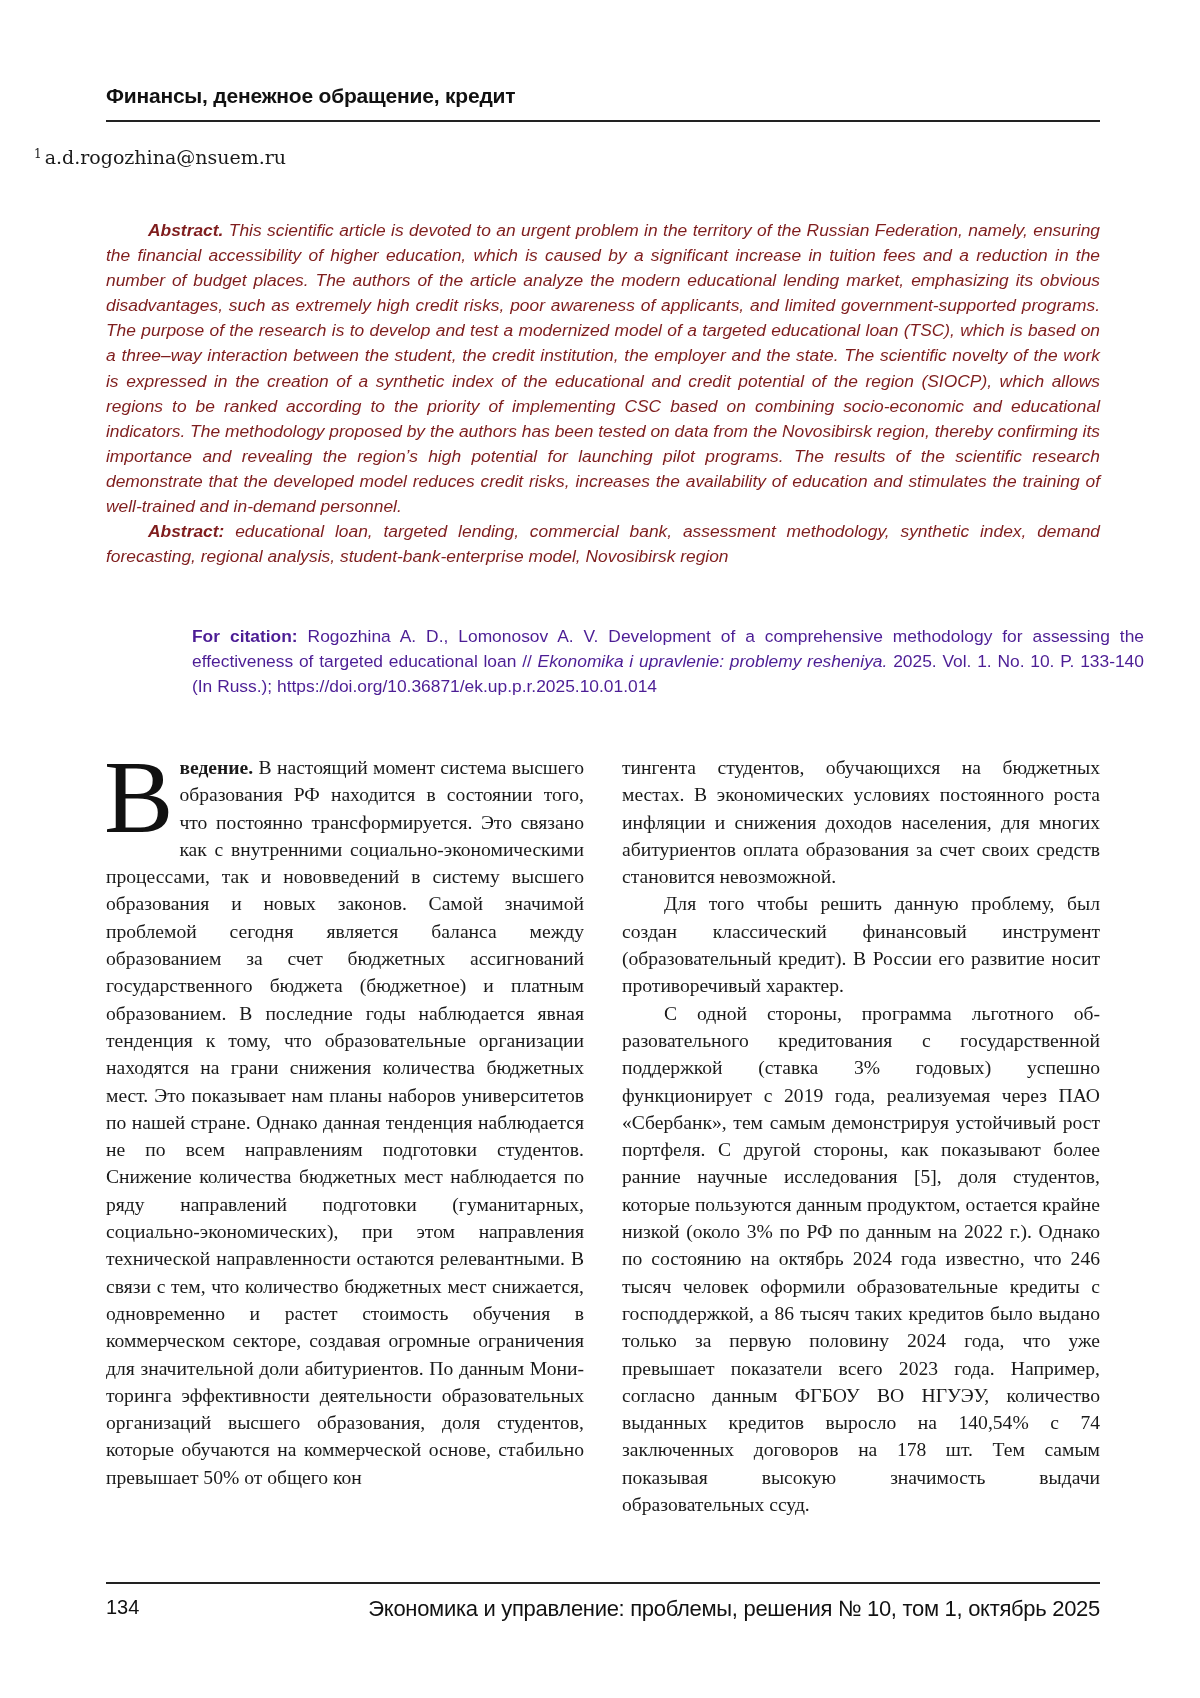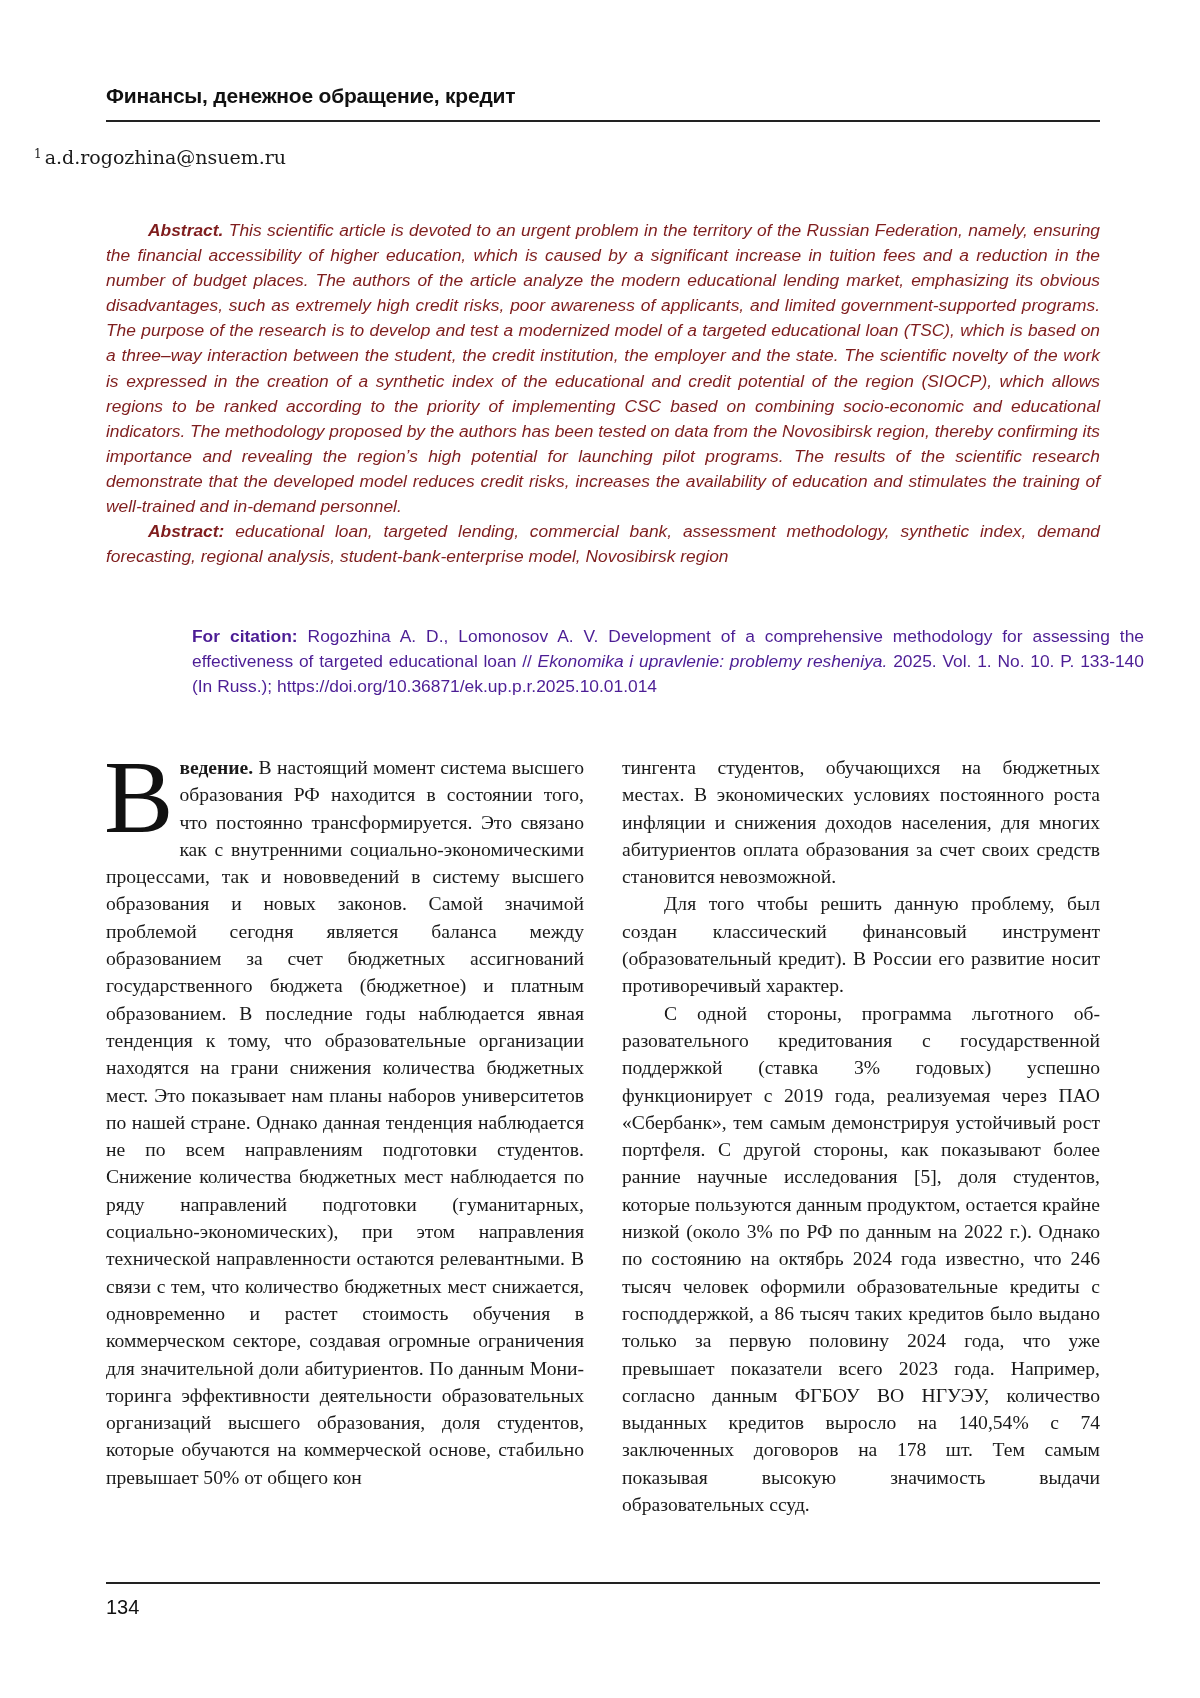--- a/index.html
+++ b/index.html
@@ -89,14 +89,15 @@
   </div>
 
   <div class="col col-right">
     <p>тингента студентов, обучающихся на бюджетных местах. В экономических условиях постоянного роста инфляции и снижения доходов населения, для многих абитуриентов оплата образования за счет своих средств становится невозможной.</p>
     <p class="indent">Для того чтобы решить данную проблему, был создан классический финансовый инстру­мент (образовательный кредит). В России его развитие носит противоречивый характер.</p>
     <p class="indent">С одной стороны, программа льготного об­разовательного кредитования с государствен­ной поддержкой (ставка 3% годовых) успешно функционирует с 2019 года, реализуемая че­рез ПАО «Сбербанк», тем самым демонстрируя устойчивый рост портфеля. С другой стороны, как показывают более ранние научные исследо­вания [5], доля студентов, которые пользуются данным продуктом, остается крайне низкой (око­ло 3% по РФ по данным на 2022 г.). Однако по состоянию на октябрь 2024 года известно, что 246 тысяч человек оформили образовательные кредиты с господдержкой, а 86 тысяч таких кре­дитов было выдано только за первую половину 2024 года, что уже превышает показатели всего 2023 года. Например, согласно данным ФГБОУ ВО НГУЭУ, количество выданных кредитов вы­росло на 140,54% с 74 заключенных договоров на 178 шт. Тем самым показывая высокую значи­мость выдачи образовательных ссуд.</p>
   </div>
 
   <div class="rule-bottom"></div>
   <div class="footer-page">134</div>
+  <div class="footer-journal">Экономика и управление: проблемы, решения № 10, том 1, октябрь 2025</div>
 
 </div>
 
 </body></html>

